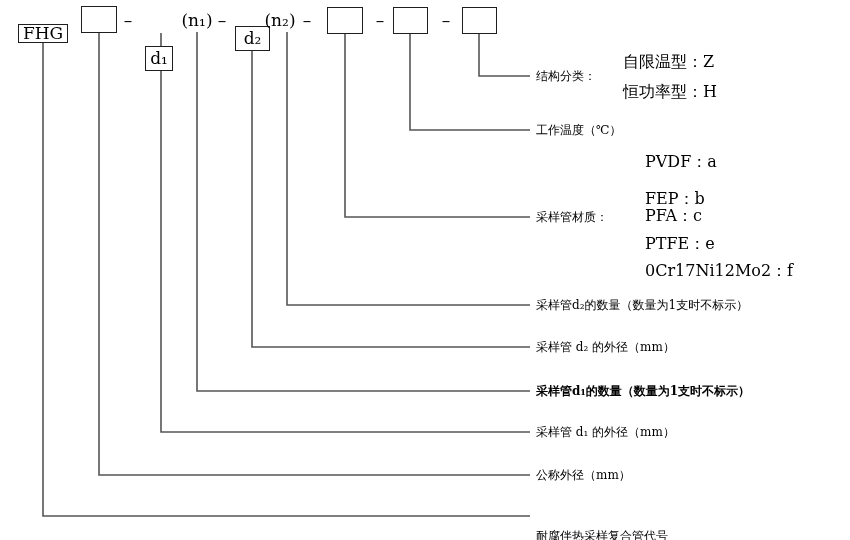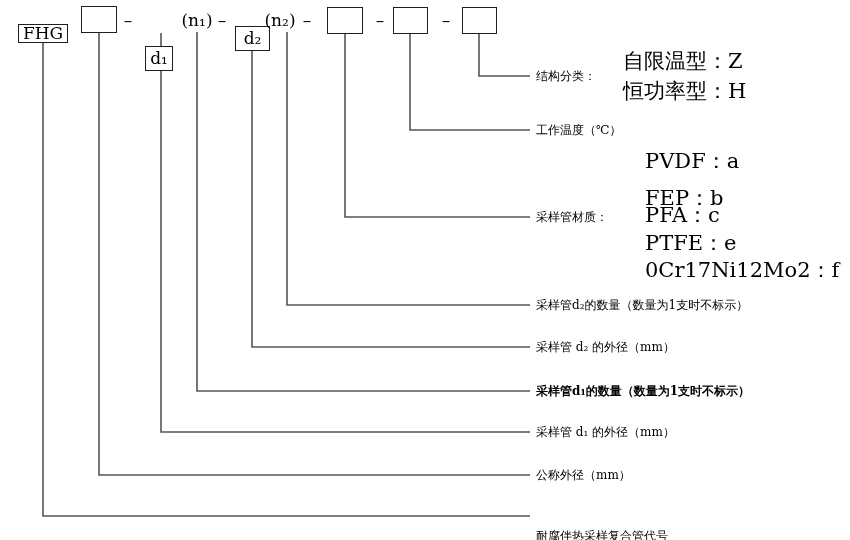--- a/index.html
+++ b/index.html
@@ -49,21 +49,21 @@
     position: absolute;
     transform: translateY(-50%);
     font-size: 12px;
     line-height: 1.2;
     white-space: nowrap;
     z-index: 2;
   }
   .option {
     position: absolute;
     transform: translateY(-50%);
-    font-size: 21px;
+    font-size: 16px;
     line-height: 1.2;
     white-space: nowrap;
     z-index: 2;
   }
 </style>
 </head>
 <body>
 
 <div class="canvas">
 

